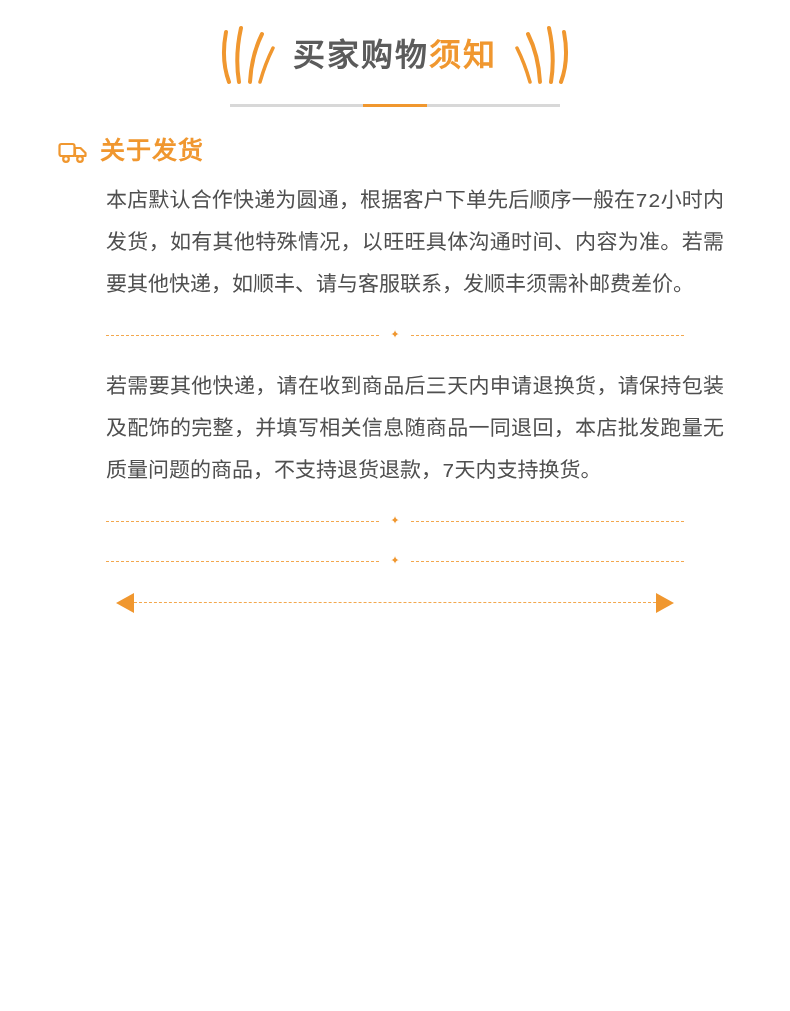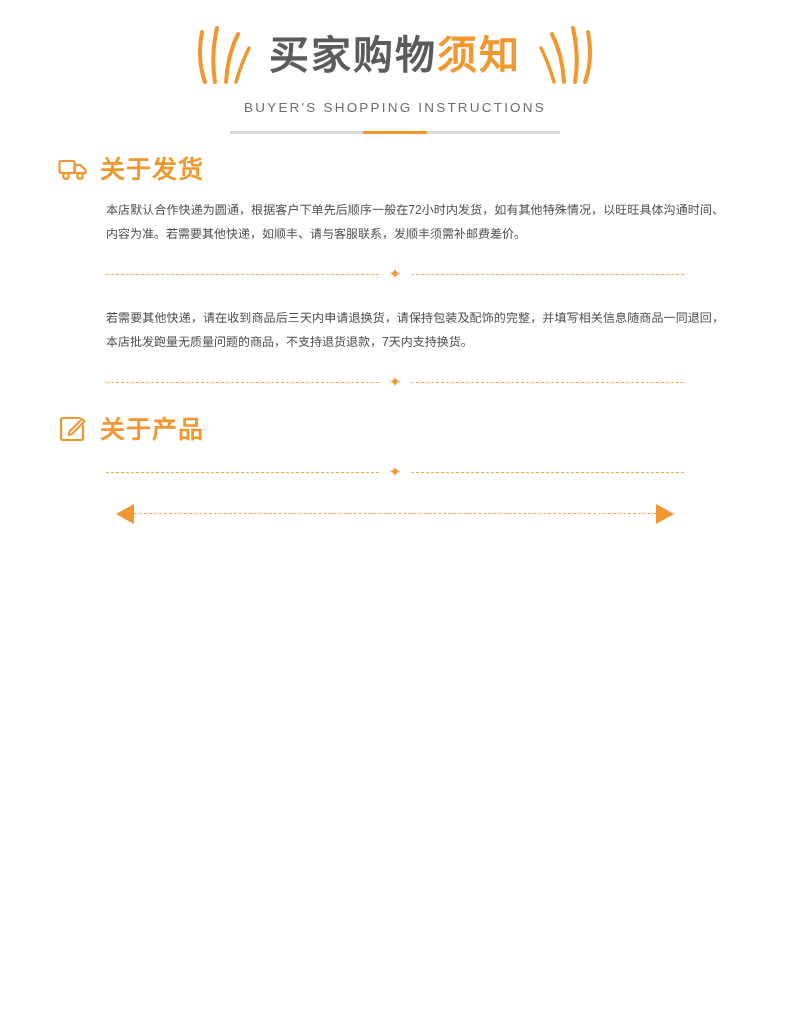--- a/index.html
+++ b/index.html
@@ -31,21 +31,21 @@
   .title-row {
     display: flex;
     align-items: center;
     justify-content: center;
     gap: 18px;
   }
   .grass {
     display: block;
   }
   .main-title {
-    font-size: 40px;
+    font-size: 32px;
     font-weight: bold;
     letter-spacing: 2px;
     color: #5b5b5b;
     line-height: 1.2;
     white-space: nowrap;
   }
   .main-title .accent {
     color: #f0972f;
   }
   .sub-title {
@@ -68,21 +68,22 @@
     left: 50%;
     top: 0;
     transform: translateX(-50%);
     width: 64px;
     height: 3px;
     background: #f0972f;
   }
 
   
   .content {
-    padding: 20px 58px 0 58px;
+    padding: 30px 58px 0 58px;
+    font-family: Liberation Mono, monospace;
   }
   .section {
     margin-bottom: 0;
   }
   .sec-head {
     display: flex;
     align-items: center;
     gap: 12px;
     margin-bottom: 14px;
   }
@@ -97,21 +98,21 @@
   .sec-title {
     font-size: 25px;
     font-weight: bold;
     color: #f0972f;
     letter-spacing: 1px;
     line-height: 1;
   }
   .sec-body {
     padding-left: 48px;
     padding-right: 8px;
-    font-size: 12px;
+    font-size: 21px;
     line-height: 2.0;
     color: #4f4f4f;
     text-align: justify;
     margin-top: 13px;
   }
   .sec-body p {
     margin: 0;
   }
   .sec-body p + p {
     margin-top: 2px;
@@ -193,21 +194,20 @@
       <span class="main-title"><span>买家购物</span><span class="accent">须知</span></span>
       <span class="grass">
         <svg width="58" height="62" viewBox="0 0 58 62">
           <path d="M46 60 C52 44 52 26 49 10" stroke="#f0972f" stroke-width="4" fill="none" stroke-linecap="round"></path>
           <path d="M36 60 C39 42 38 24 34 6" stroke="#f0972f" stroke-width="4" fill="none" stroke-linecap="round"></path>
           <path d="M25 60 C24 42 20 26 13 12" stroke="#f0972f" stroke-width="4" fill="none" stroke-linecap="round"></path>
           <path d="M15 60 C11 46 6 34 2 26" stroke="#f0972f" stroke-width="3.5" fill="none" stroke-linecap="round"></path>
         </svg>
       </span>
     </div>
-    <div class="sub-title">BUYER'S SHOPPING INSTRUCTIONS</div>
     <div class="title-rule"></div>
   </div>
 
   <div class="content">
 
     <div class="section">
       <div class="sec-head">
         <span class="sec-icon">
           <svg width="30" height="26" viewBox="0 0 30 26">
             <rect x="1.5" y="5" width="15" height="12" rx="2" stroke="#f0972f" stroke-width="2.2" fill="none"></rect>
@@ -233,29 +233,20 @@
         <p>若需要其他快递，请在收到商品后三天内申请退换货，请保持包装及配饰的完整，并填写相关信息随商品一同退回，本店批发跑量无质量问题的商品，不支持退货退款，7天内支持换货。</p>
       </div>
     </div>
 
     <div class="sep">
       <div class="line"></div>
       <div class="diamond">✦</div>
     </div>
 
     <div class="section">
-      <div class="sec-head">
-        <span class="sec-icon">
-          <svg width="30" height="30" viewBox="0 0 30 30">
-            <path d="M24 5 L26.5 7.5 L14 20 L10.5 21 L11.5 17.5 Z" stroke="#f0972f" stroke-width="2" fill="none" stroke-linejoin="round"></path>
-            <path d="M22 4 H5 a2 2 0 0 0 -2 2 v18 a2 2 0 0 0 2 2 h18 a2 2 0 0 0 2 -2 V12" stroke="#f0972f" stroke-width="2.2" fill="none" stroke-linecap="round"></path>
-          </svg>
-        </span>
-        <span class="sec-title">关于产品</span>
-      </div>
     </div>
 
     <div class="sep">
       <div class="line"></div>
       <div class="diamond">✦</div>
     </div>
 
 
     <div class="bottom-rule">
       <span class="arrow-left"></span>

